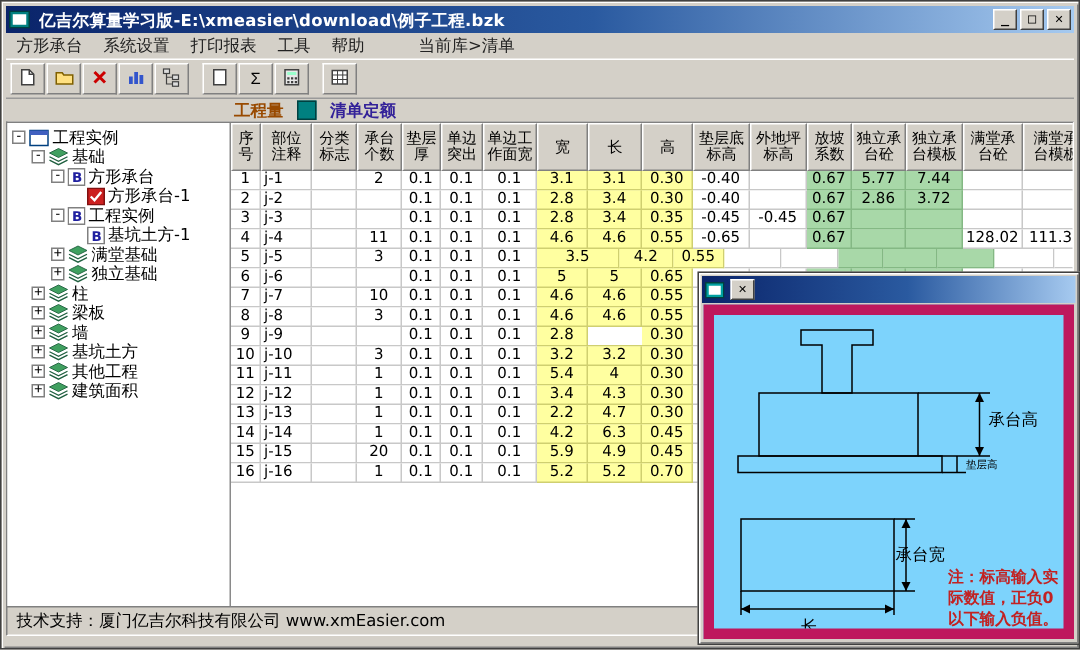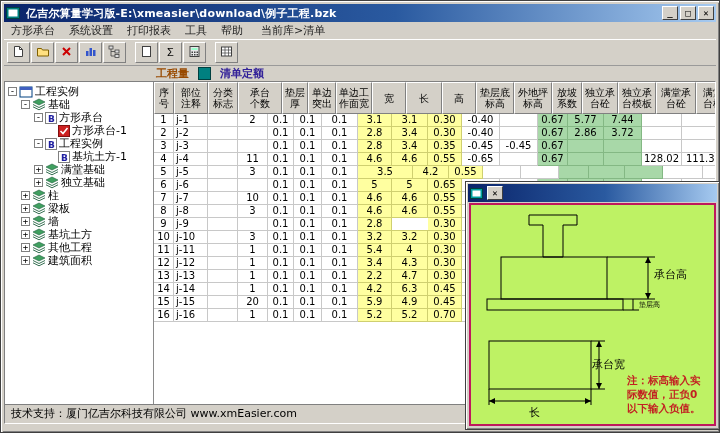--- a/index.html
+++ b/index.html
@@ -12,21 +12,21 @@
             display:flex;align-items:center;padding:0 2px;}
   .title-text{color:#fff;font-size:11px;font-weight:bold;margin-left:4px;flex:1;
               white-space:nowrap;overflow:hidden;letter-spacing:0.2px;}
   .win-btn{width:16px;height:14px;background:#d4d0c8;border:1px solid;border-color:#fff #404040 #404040 #fff;
            font-size:9px;line-height:11px;text-align:center;margin-left:2px;padding:0;
            font-family:"DejaVu Sans Mono",monospace;font-weight:bold;}
   
   .menubar{position:absolute;top:21px;left:3px;right:3px;height:17px;font-size:11px;
            display:flex;align-items:center;color:#222;}
   .menu-item{padding:1px 7px;white-space:nowrap;}
-  .menu-item.right{margin-left:4px;}
+  .menu-item.right{margin-left:22px;}
   
   .toolbar{position:absolute;top:38px;left:3px;right:3px;height:25px;display:flex;align-items:center;
            padding-left:3px;border-top:1px solid #fff;border-bottom:1px solid #9a9a9a;}
   .tb-btn{width:23px;height:21px;background:#d4d0c8;border:1px solid;border-color:#fff #808080 #808080 #fff;
           margin-right:1px;display:flex;align-items:center;justify-content:center;padding:0;}
   .tb-sep{width:8px;height:21px;}
   
   .tabrow{position:absolute;top:64px;left:3px;right:3px;height:16px;display:flex;align-items:center;
           font-size:11px;font-weight:bold;}
   .tab-q{color:#994a00;margin-left:152px;}
@@ -63,22 +63,22 @@
   .statusbar{position:absolute;left:3px;right:3px;bottom:8px;height:18px;background:#d4d0c8;
              border:1px solid;border-color:#808080 #fff #fff #808080;
              font-size:11px;line-height:17px;padding-left:6px;white-space:nowrap;overflow:hidden;}
   
   .dialog{position:absolute;left:464px;top:180px;width:253px;height:247px;background:#d4d0c8;
           border:1px solid #404040;box-shadow:inset 1px 1px 0 #fff, inset -1px -1px 0 #808080;z-index:50;}
   .dlg-title{position:absolute;top:2px;left:2px;right:2px;height:18px;
              background:linear-gradient(90deg,#0a246a 0%,#2a5aa0 55%,#a6caf0 100%);
              display:flex;align-items:center;padding:0 2px;}
   .dlg-title-text{color:#fff;font-size:11px;font-weight:bold;margin-left:4px;flex:1;}
-  .dlg-body{position:absolute;top:21px;left:3px;right:3px;bottom:3px;background:#bef264;
-            border:2px solid #be185d;overflow:hidden;}
+  .dlg-body{position:absolute;top:21px;left:3px;right:3px;bottom:3px;background:#7dd3fc;
+            border:7px solid #be185d;overflow:hidden;}
   .diagram{position:absolute;left:0;top:0;}
   .dim-label{position:absolute;font-size:11px;color:#000;white-space:nowrap;}
   .dim-label.tiny{font-size:7px;}
   .note{position:absolute;left:156px;top:168px;width:90px;font-size:10.5px;line-height:14px;
         color:#c22222;font-weight:bold;}
 </style>
 </head>
 <body>
 
 <div class="window">
@@ -334,21 +334,21 @@
             <div class="thline">号</div>
           </div>
           <div class="th" style="width: 34px;">
             <div class="thline">部位</div>
             <div class="thline">注释</div>
           </div>
           <div class="th" style="width: 30px;">
             <div class="thline">分类</div>
             <div class="thline">标志</div>
           </div>
-          <div class="th" style="width: 44px;">
+          <div class="th" style="width: 30px;">
             <div class="thline">承台</div>
             <div class="thline">个数</div>
           </div>
           <div class="th" style="width: 26px;">
             <div class="thline">垫层</div>
             <div class="thline">厚</div>
           </div>
           <div class="th" style="width: 28px;">
             <div class="thline">单边</div>
             <div class="thline">突出</div>

